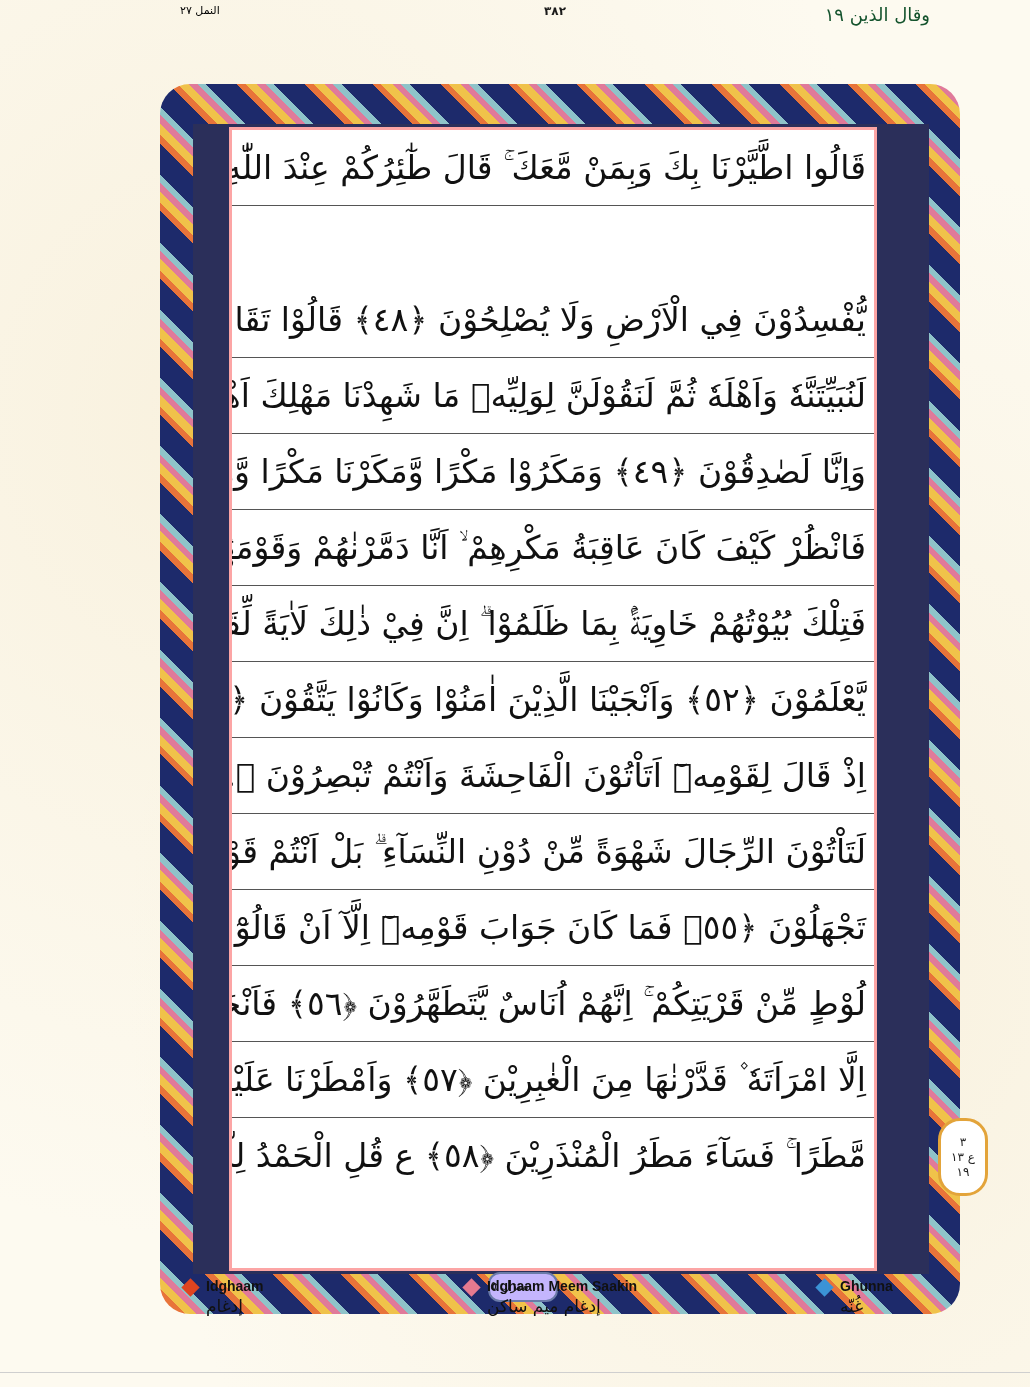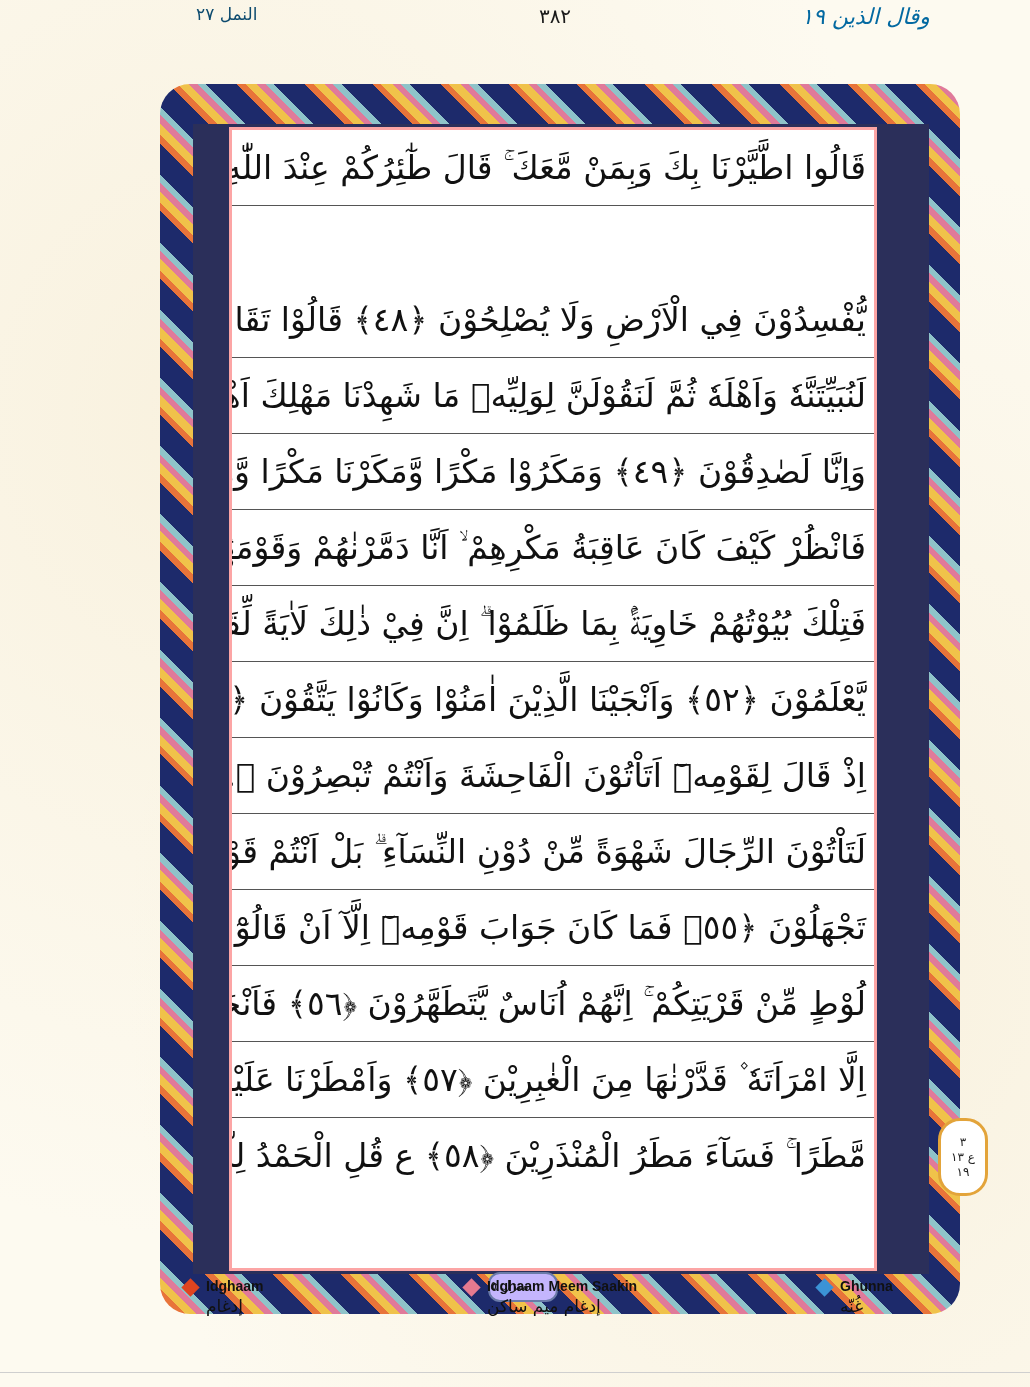--- a/index.html
+++ b/index.html
@@ -3,23 +3,23 @@
 <meta charset="utf-8">
 <style>
   html,body{margin:0;padding:0;}
   body{width:1030px;height:1387px;background:#fdfaf1;position:relative;overflow:hidden;font-family:"DejaVu Sans",sans-serif;}
   .paper{position:absolute;left:0;top:0;width:1030px;height:1387px;
     background:
       radial-gradient(ellipse at 20% 30%, rgba(240,225,190,.35), transparent 60%),
       radial-gradient(ellipse at 80% 70%, rgba(240,225,190,.35), transparent 60%),
       #fdfaf0;}
   .header{position:absolute;top:4px;left:180px;width:750px;height:30px;direction:rtl;}
-  .hdr-juz{position:absolute;right:0;top:0;font-size:22px;color:#0369a1;font-style:italic;}
-  .hdr-page{position:absolute;left:50%;transform:translateX(-50%);top:0;font-size:20px;font-weight:normal;color:#1a1a1a;text-align:center;}
-  .hdr-surah{position:absolute;left:16px;top:0;font-size:17px;color:#0c4a6e;}
+  .hdr-juz{position:absolute;right:0;top:0;font-size:18px;color:#14532d;}
+  .hdr-page{position:absolute;left:50%;transform:translateX(-50%);top:0;font-size:12px;font-weight:bold;color:#1a1a1a;text-align:center;}
+  .hdr-surah{position:absolute;left:0;top:0;font-size:11px;color:#000000;}
   .border-outer{position:absolute;left:160px;top:84px;width:800px;height:1230px;
     background:
       repeating-linear-gradient(45deg,#1d2a6b 0 12px,#e8743a 12px 18px,#f0c24a 18px 26px,#e07a9a 26px 32px,#8fc3c9 32px 38px,#1d2a6b 38px 48px);
     border-radius:30px;}
   .border-inner-edge{position:absolute;left:193px;top:124px;width:736px;height:1150px;background:#2b2f5a;}
   .text-frame{position:absolute;left:197px;top:127px;width:648px;height:1144px;background:#ffffff;border:3px solid #fca5a5;box-sizing:border-box;margin-left:32px;}
   .line{position:absolute;left:0;width:100%;height:76px;border-bottom:1.5px solid #555;box-sizing:border-box;
     direction:rtl;text-align:justify;text-align-last:justify;padding:0 8px;
     font-family:"DejaVu Sans",sans-serif;font-size:33px;line-height:76px;color:#111;white-space:nowrap;overflow:hidden;}
   .line:last-child{border-bottom:none;}

